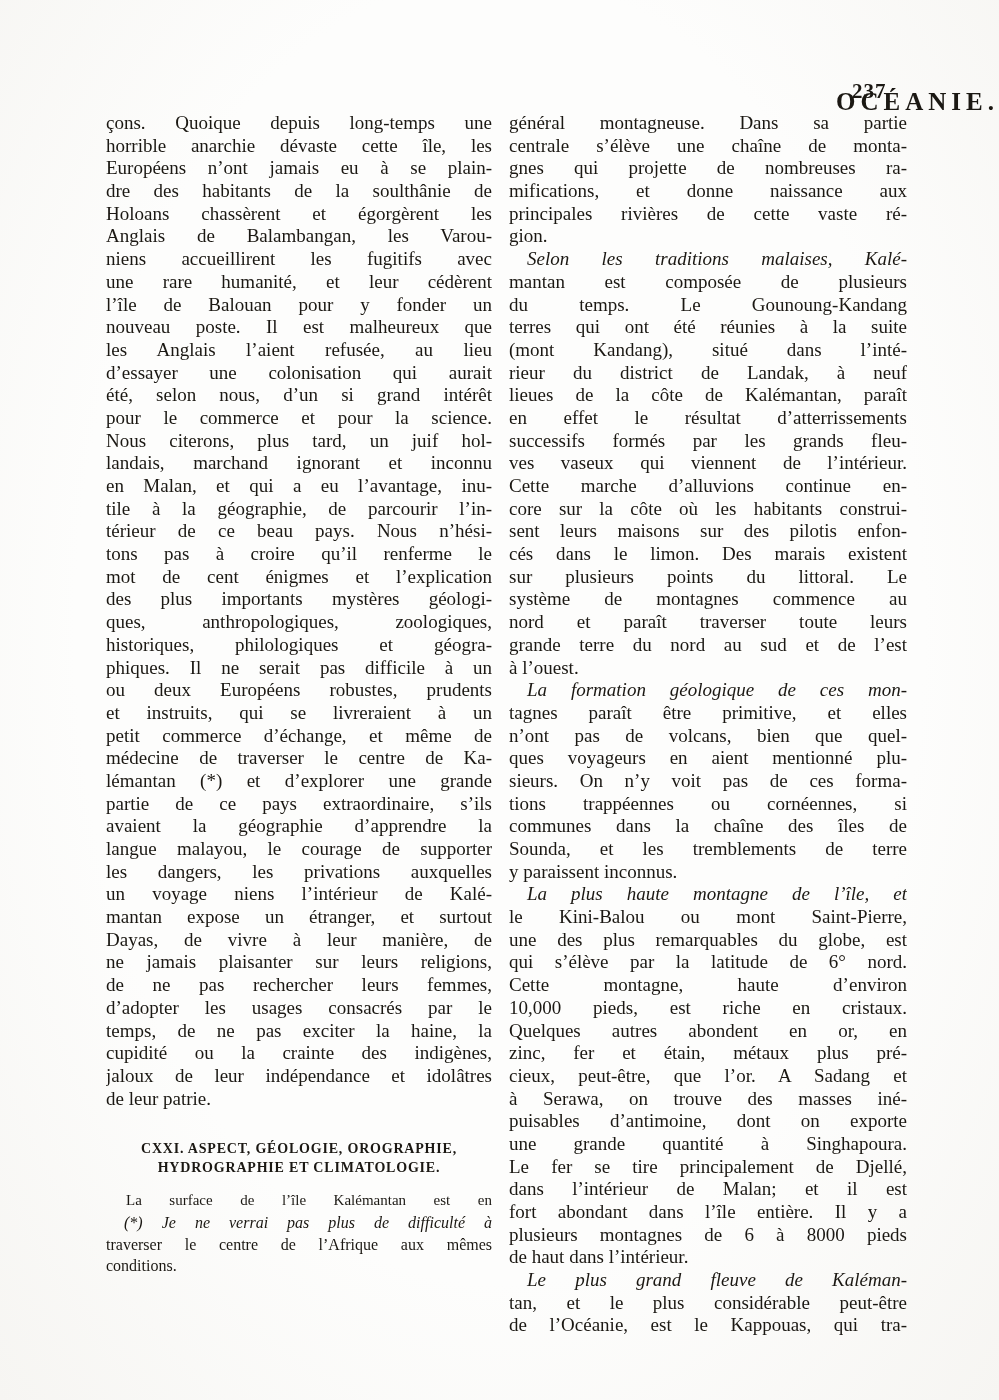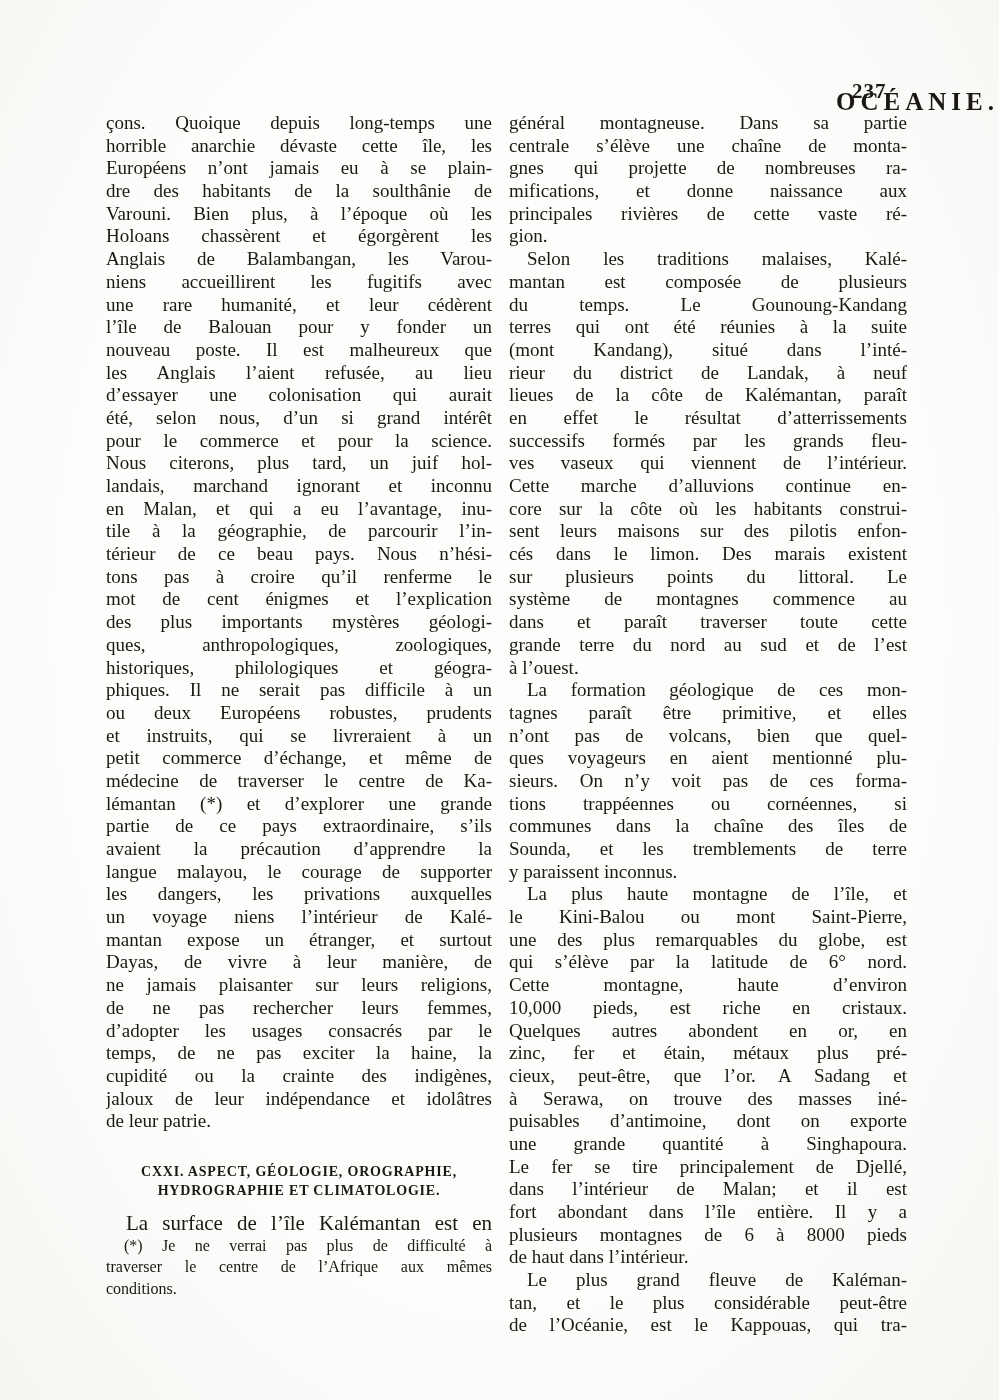--- a/index.html
+++ b/index.html
@@ -44,34 +44,34 @@
   .column.right { left: 509px; width: 398px; }
   .line {
     line-height: 22.7px;
     height: 22.7px;
     overflow: hidden;
     text-align: justify;
     text-align-last: justify;
     white-space: normal;
   }
   .line.flush { text-align-last: left; }
-  .line.indent { text-indent: 18px; }
+  .line.indent { text-indent: 18px; font-style: italic; }
   .section-heading {
     margin-top: 29px;
     text-align: center;
     font-size: 14px;
     font-weight: bold;
     letter-spacing: 0.8px;
   }
   .section-heading .heading-line {
     line-height: 19px;
   }
   .new-paragraph {
     margin-top: 12px;
-    font-size: 21px;
+    font-size: 15px;
     line-height: 23px;
     text-indent: 20px;
     text-align: justify;
     text-align-last: justify;
   }
   .footnote {
     font-size: 16px;
   }
   .footnote .line {
     line-height: 21.5px;
@@ -86,21 +86,20 @@
   <div class="running-head">OCÉANIE.</div>
 
   <div class="page-number">237</div>
 
   <div class="column left">
     <div>
         <div class="line">çons. Quoique depuis long-temps une</div>
         <div class="line">horrible anarchie dévaste cette île, les</div>
         <div class="line">Européens n’ont jamais eu à se plain-</div>
         <div class="line">dre des habitants de la soulthânie de</div>
-        <div class="line">Varouni. Bien plus, à l’époque où les</div>
         <div class="line">Holoans chassèrent et égorgèrent les</div>
         <div class="line">Anglais de Balambangan, les Varou-</div>
         <div class="line">niens accueillirent les fugitifs avec</div>
         <div class="line">une rare humanité, et leur cédèrent</div>
         <div class="line">l’île de Balouan pour y fonder un</div>
         <div class="line">nouveau poste. Il est malheureux que</div>
         <div class="line">les Anglais l’aient refusée, au lieu</div>
         <div class="line">d’essayer une colonisation qui aurait</div>
         <div class="line">été, selon nous, d’un si grand intérêt</div>
         <div class="line">pour le commerce et pour la science.</div>
@@ -114,21 +113,21 @@
         <div class="line">des plus importants mystères géologi-</div>
         <div class="line">ques, anthropologiques, zoologiques,</div>
         <div class="line">historiques, philologiques et géogra-</div>
         <div class="line">phiques. Il ne serait pas difficile à un</div>
         <div class="line">ou deux Européens robustes, prudents</div>
         <div class="line">et instruits, qui se livreraient à un</div>
         <div class="line">petit commerce d’échange, et même de</div>
         <div class="line">médecine de traverser le centre de Ka-</div>
         <div class="line">lémantan (*) et d’explorer une grande</div>
         <div class="line">partie de ce pays extraordinaire, s’ils</div>
-        <div class="line">avaient la précaution d’apprendre la</div>
+        <div class="line">avaient la géographie d’apprendre la</div>
         <div class="line">langue malayou, le courage de supporter</div>
         <div class="line">les dangers, les privations auxquelles</div>
         <div class="line">un voyage niens l’intérieur de Kalé-</div>
         <div class="line">mantan expose un étranger, et surtout</div>
         <div class="line">Dayas, de vivre à leur manière, de</div>
         <div class="line">ne jamais plaisanter sur leurs religions,</div>
         <div class="line">de ne pas rechercher leurs femmes,</div>
         <div class="line">d’adopter les usages consacrés par le</div>
         <div class="line">temps, de ne pas exciter la haine, la</div>
         <div class="line">cupidité ou la crainte des indigènes,</div>
@@ -167,21 +166,21 @@
         <div class="line">lieues de la côte de Kalémantan, paraît</div>
         <div class="line">en effet le résultat d’atterrissements</div>
         <div class="line">successifs formés par les grands fleu-</div>
         <div class="line">ves vaseux qui viennent de l’intérieur.</div>
         <div class="line">Cette marche d’alluvions continue en-</div>
         <div class="line">core sur la côte où les habitants construi-</div>
         <div class="line">sent leurs maisons sur des pilotis enfon-</div>
         <div class="line">cés dans le limon. Des marais existent</div>
         <div class="line">sur plusieurs points du littoral. Le</div>
         <div class="line">système de montagnes commence au</div>
-        <div class="line">dans et paraît traverser toute cette</div>
+        <div class="line">nord et paraît traverser toute leurs</div>
         <div class="line">grande terre du nord au sud et de l’est</div>
         <div class="line flush">à l’ouest.</div>
         <div class="line indent">La formation géologique de ces mon-</div>
         <div class="line">tagnes paraît être primitive, et elles</div>
         <div class="line">n’ont pas de volcans, bien que quel-</div>
         <div class="line">ques voyageurs en aient mentionné plu-</div>
         <div class="line">sieurs. On n’y voit pas de ces forma-</div>
         <div class="line">tions trappéennes ou cornéennes, si</div>
         <div class="line">communes dans la chaîne des îles de</div>
         <div class="line">Sounda, et les tremblements de terre</div>

